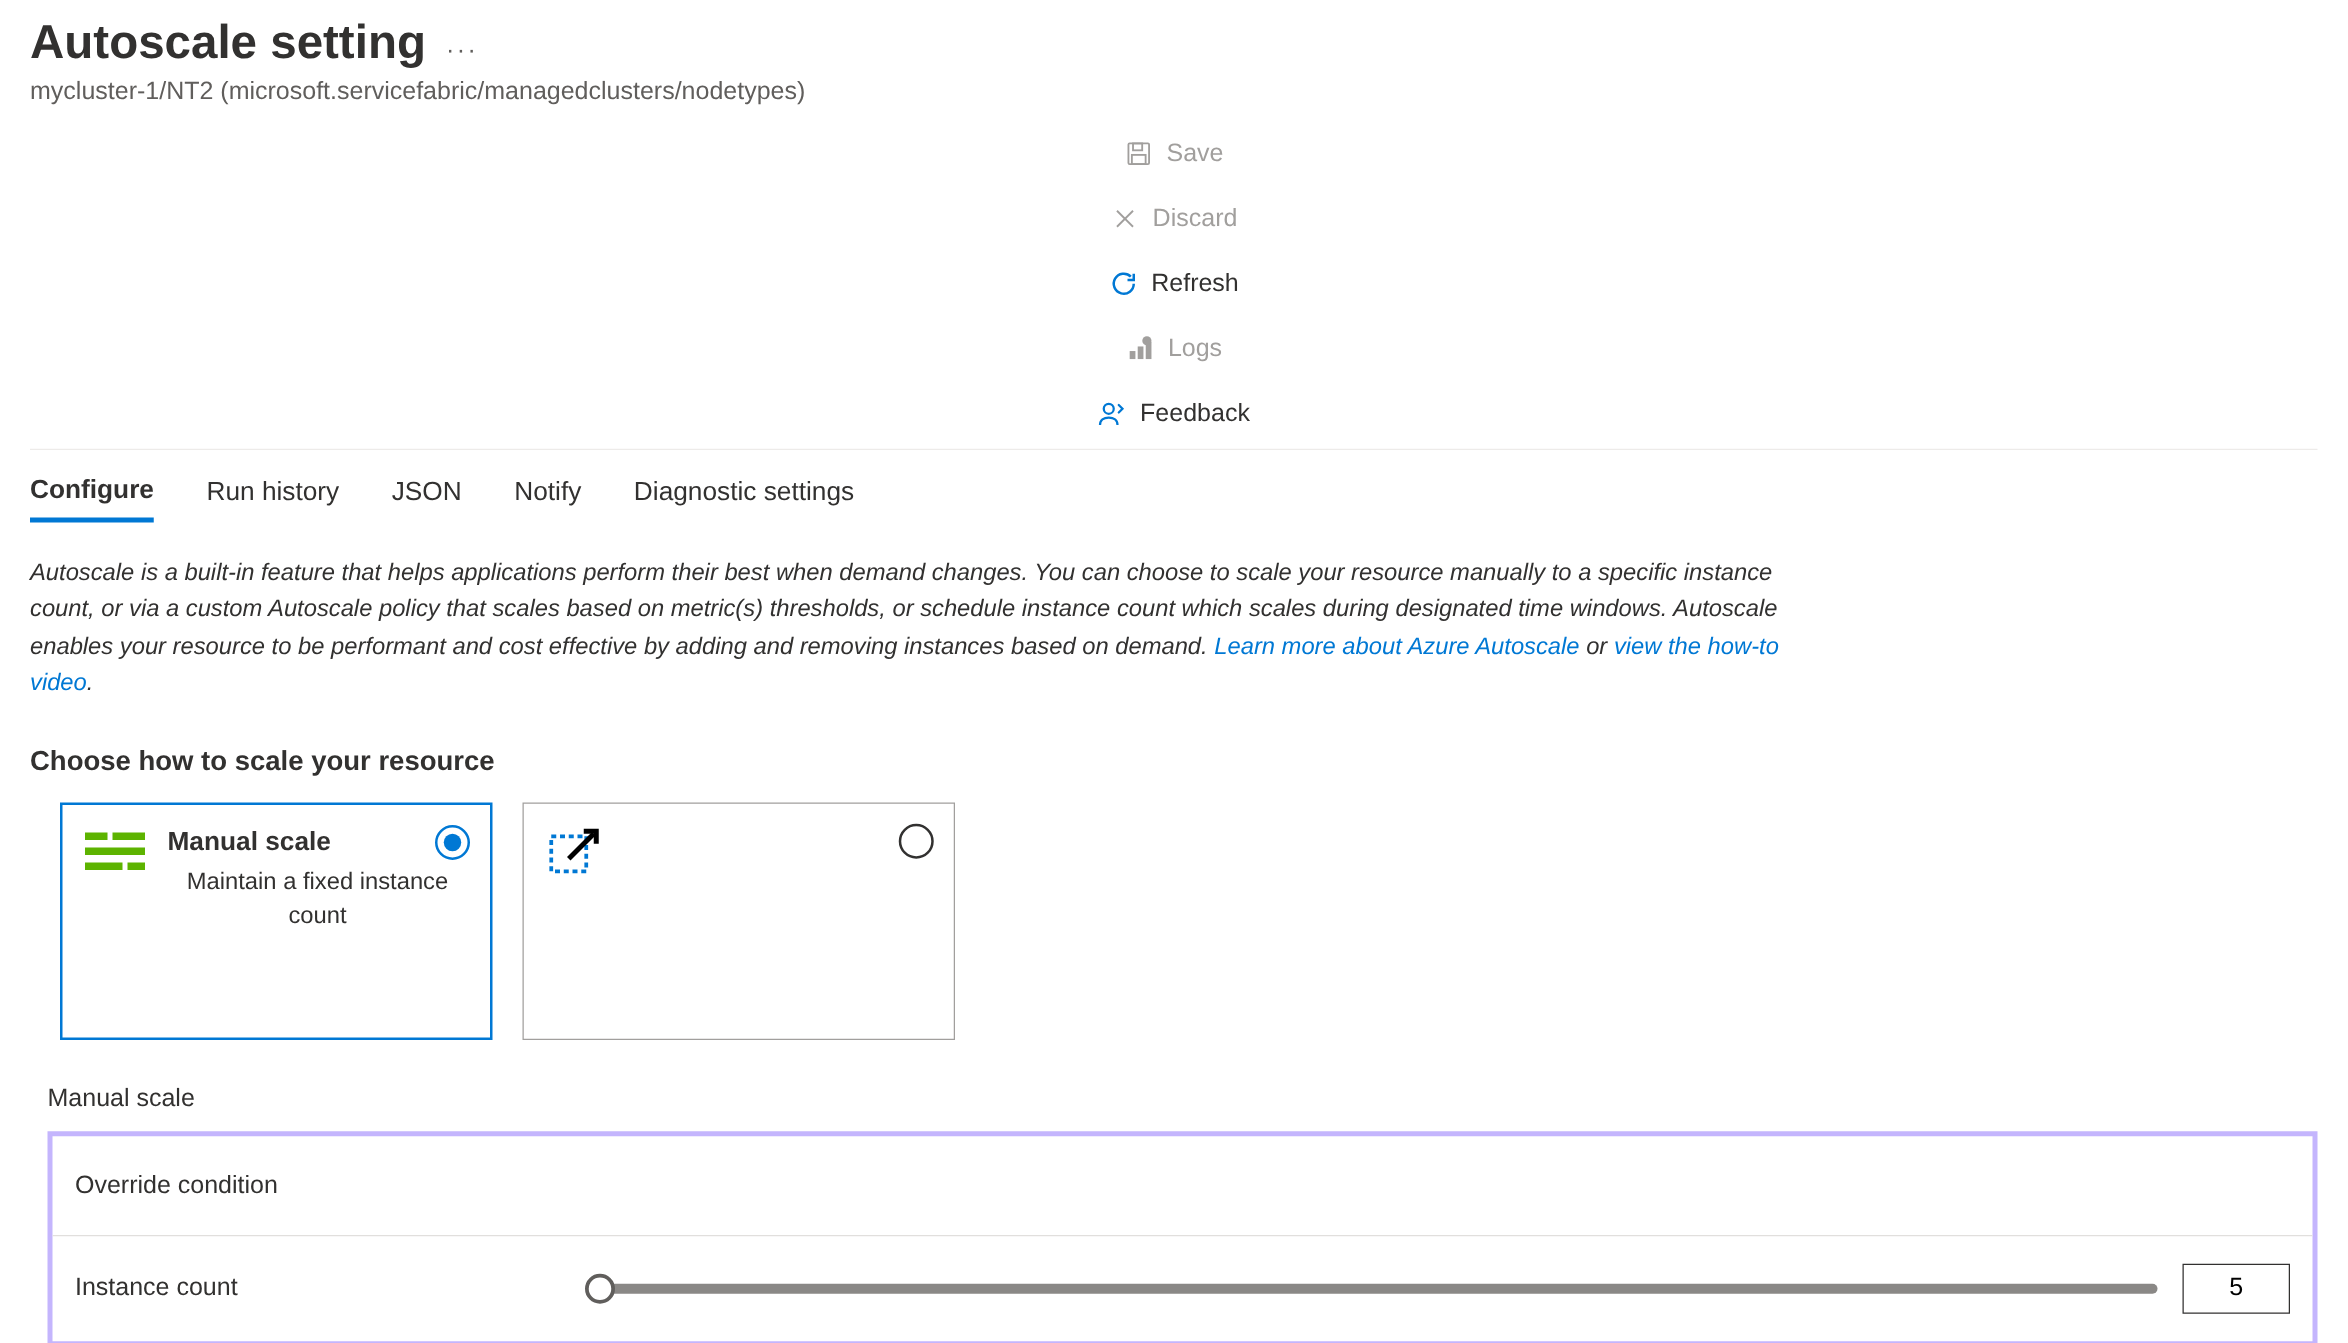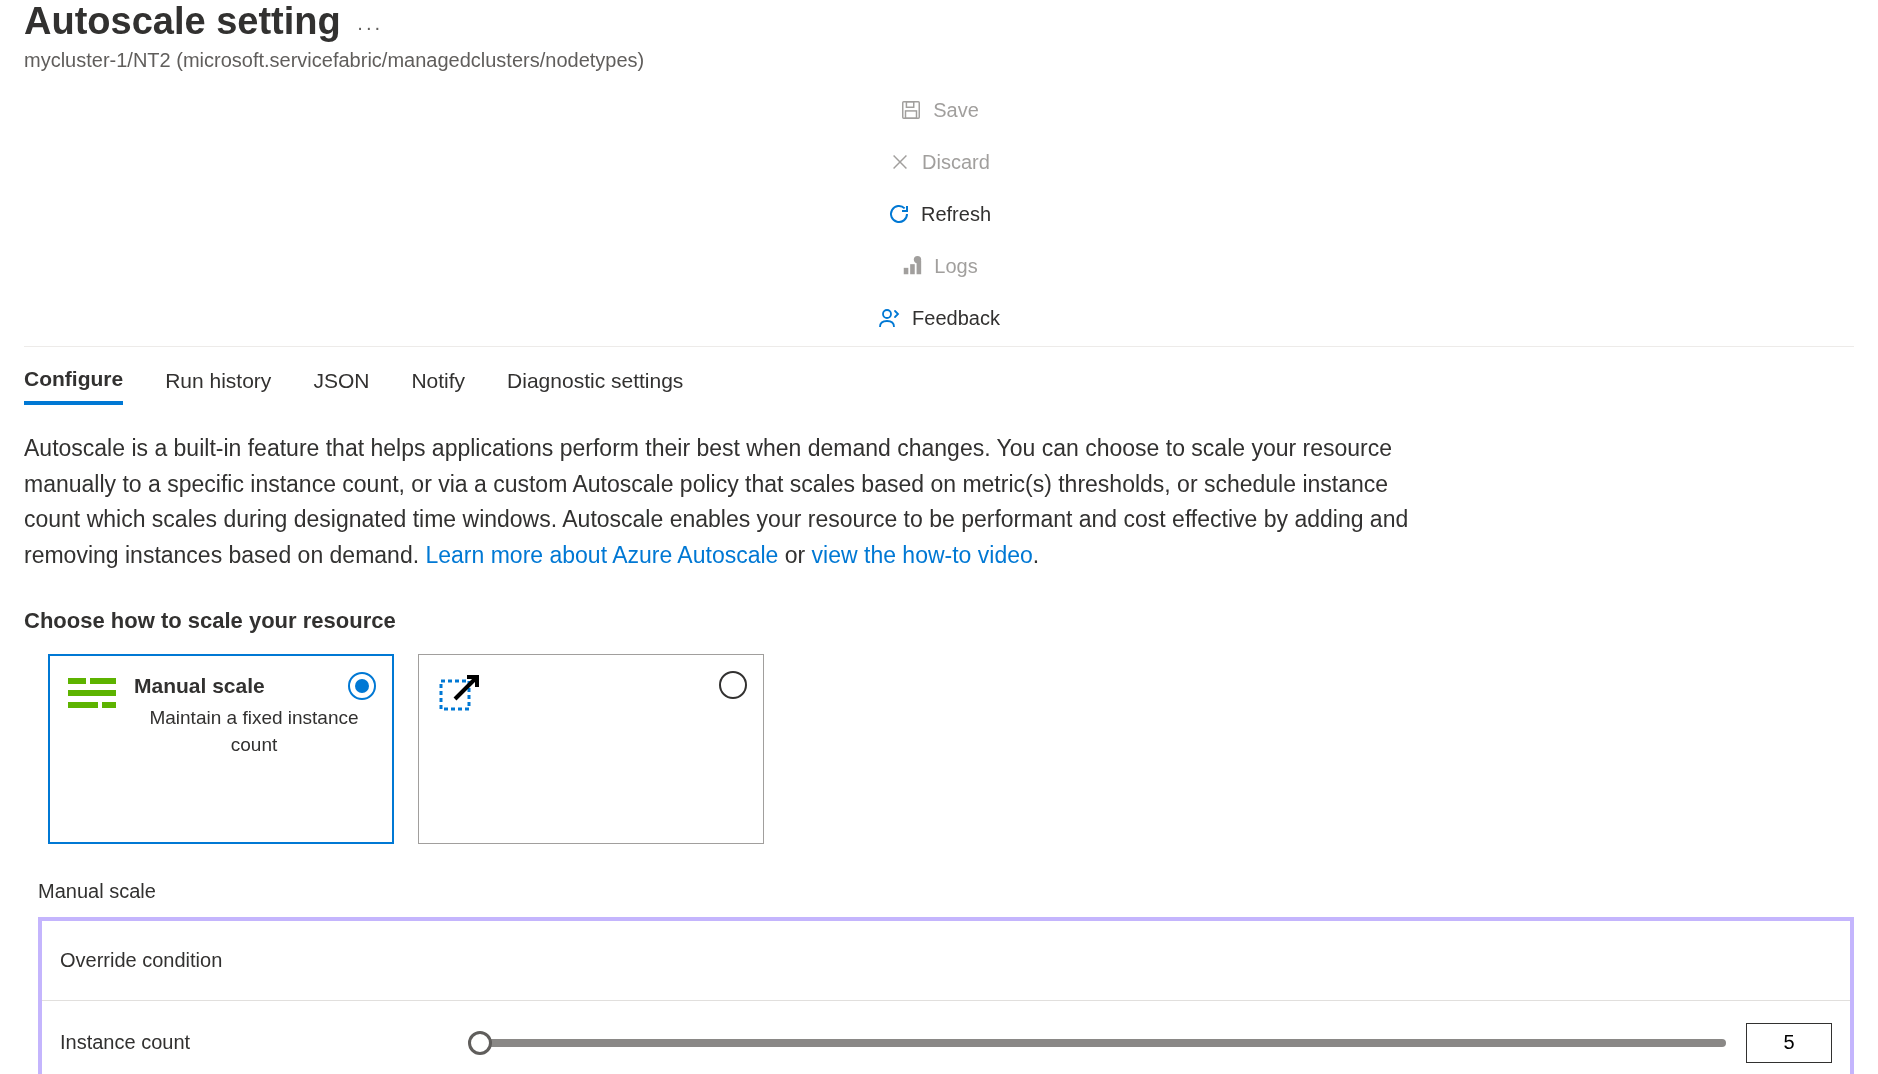--- a/index.html
+++ b/index.html
@@ -3,21 +3,21 @@
   <meta charset="utf-8">
   <style>
     * { box-sizing: border-box; margin: 0; padding: 0; }
     body {
       font-family: "Segoe UI", -apple-system, BlinkMacSystemFont, sans-serif;
       color: #323130;
       background: #fff;
       padding: 0 24px 24px 24px;
       font-size: 18px;
     }
-    .header-row { display: flex; align-items: baseline; gap: 16px; padding-top: 0; }
+    .header-row { display: flex; align-items: baseline; gap: 16px; padding-top: 13px; }
     h1 { font-size: 38px; font-weight: 600; }
     .more-dots { font-size: 20px; letter-spacing: 2px; color: #605e5c; cursor: pointer; }
     .subtitle { font-size: 20px; color: #605e5c; margin-top: 6px; }
     .toolbar {
       display: flex; gap: 28px; align-items: center;
       padding: 22px 0 16px 0;
       border-bottom: 1px solid #edebe9;
       margin-top: 4px;
       flex-direction: column;
     }
@@ -30,21 +30,21 @@
     .toolbar-btn .icon { display: inline-flex; width: 24px; height: 24px; align-items: center; justify-content: center; }
     .toolbar-btn.disabled { color: #a19f9d; cursor: default; }
     .toolbar-btn.enabled { color: #323130; }
     .tabs {
       display: flex; gap: 42px;
       padding-top: 20px;
       font-size: 21px;
     }
     .tab { background: none; border: none; font: inherit; padding: 0 0 10px 0; cursor: pointer; color: #323130; }
     .tab.active { font-weight: 600; border-bottom: 4px solid #0078d4; }
-    .desc { margin-top: 26px; font-size: 23px; line-height: 1.55; max-width: 1400px; }
+    .desc { margin-top: 26px; font-size: 19px; line-height: 1.55; max-width: 1400px; font-style: italic; }
     .desc a { color: #0078d4; text-decoration: none; }
     .section-head { font-weight: 700; font-size: 22px; margin-top: 34px; }
     .cards { display: flex; gap: 24px; margin-top: 20px; margin-left: 24px; }
     .card {
       width: 346px; height: 190px;
       border: 1px solid #a19f9d;
       padding: 18px 18px;
       display: flex; gap: 18px;
       position: relative;
       cursor: pointer;

